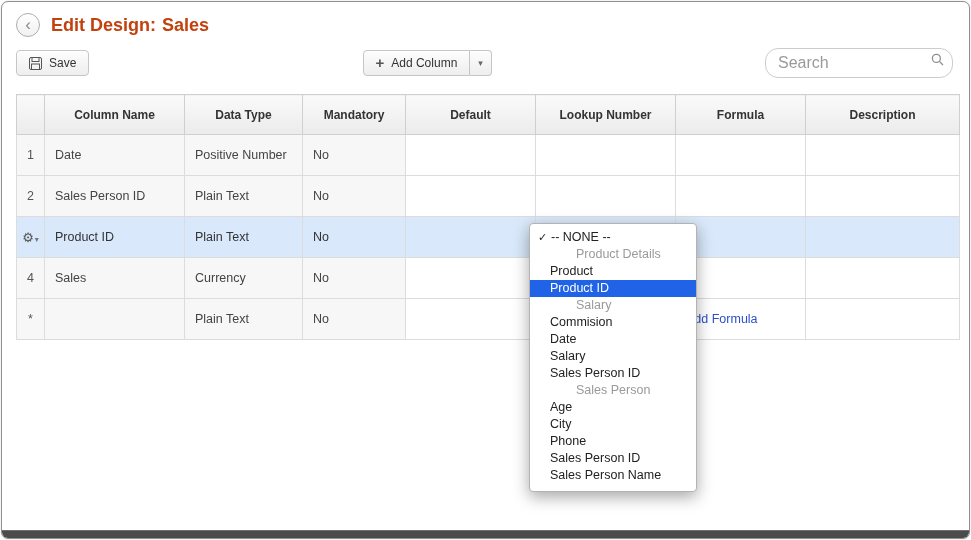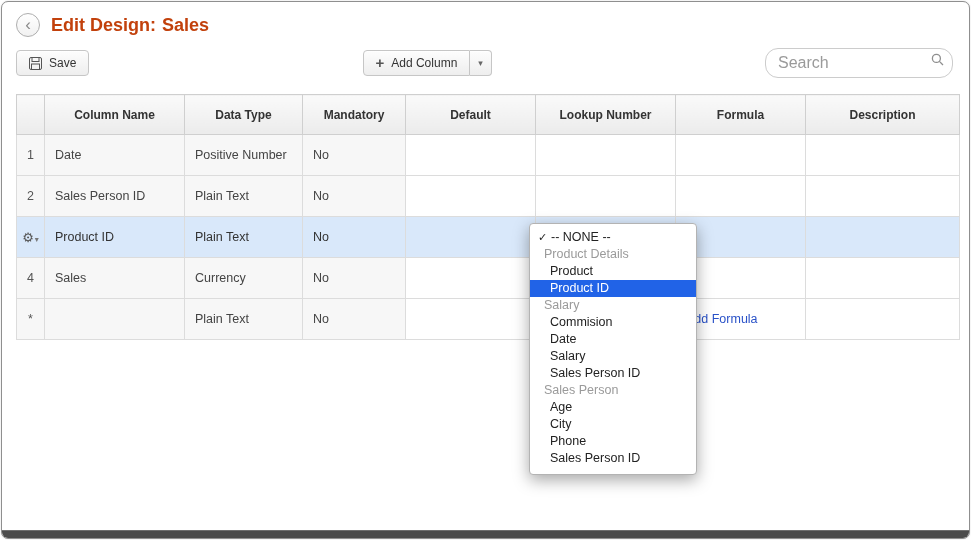--- a/index.html
+++ b/index.html
@@ -75,21 +75,21 @@
   
   .dropdown {
     position:absolute; left:527px; top:221px; width:166px;
     background:#fff; border:1px solid #b3b3b3; border-radius:4px;
     box-shadow:0 5px 16px rgba(0,0,0,.35);
     padding:5px 0 7px; z-index:20; font-size:12.5px; color:#222;
   }
   .dd-row { line-height:16px; height:17px; padding:0 8px; white-space:nowrap; cursor:pointer; }
   .dd-none { padding-left:8px; }
   .dd-none .check { display:inline-block; width:13px; font-size:11px; color:#222; }
-  .dd-group { color:#9a9a9a; padding-left:14px; cursor:default; }
+  .dd-group { color:#9a9a9a; padding-left:14px; cursor:default;margin-left:32px; }
   .dd-item { padding-left:20px; }
   .dd-item.selected { background:#2163e7; color:#fff; }
 </style>
 </head>
 <body>
 
 <div class="frame">
 
   <div class="app-header">
     <div class="back-btn">
@@ -220,16 +220,17 @@
     <div class="dd-row dd-group">Salary</div>
     <div class="dd-row dd-item">Commision</div>
     <div class="dd-row dd-item">Date</div>
     <div class="dd-row dd-item">Salary</div>
     <div class="dd-row dd-item">Sales Person ID</div>
     <div class="dd-row dd-group">Sales Person</div>
     <div class="dd-row dd-item">Age</div>
     <div class="dd-row dd-item">City</div>
     <div class="dd-row dd-item">Phone</div>
     <div class="dd-row dd-item">Sales Person ID</div>
+    <div class="dd-row dd-item">Sales Person Name</div>
   </div>
 
   <div class="bottom-strip"></div>
 </div>
 
 </body></html>

